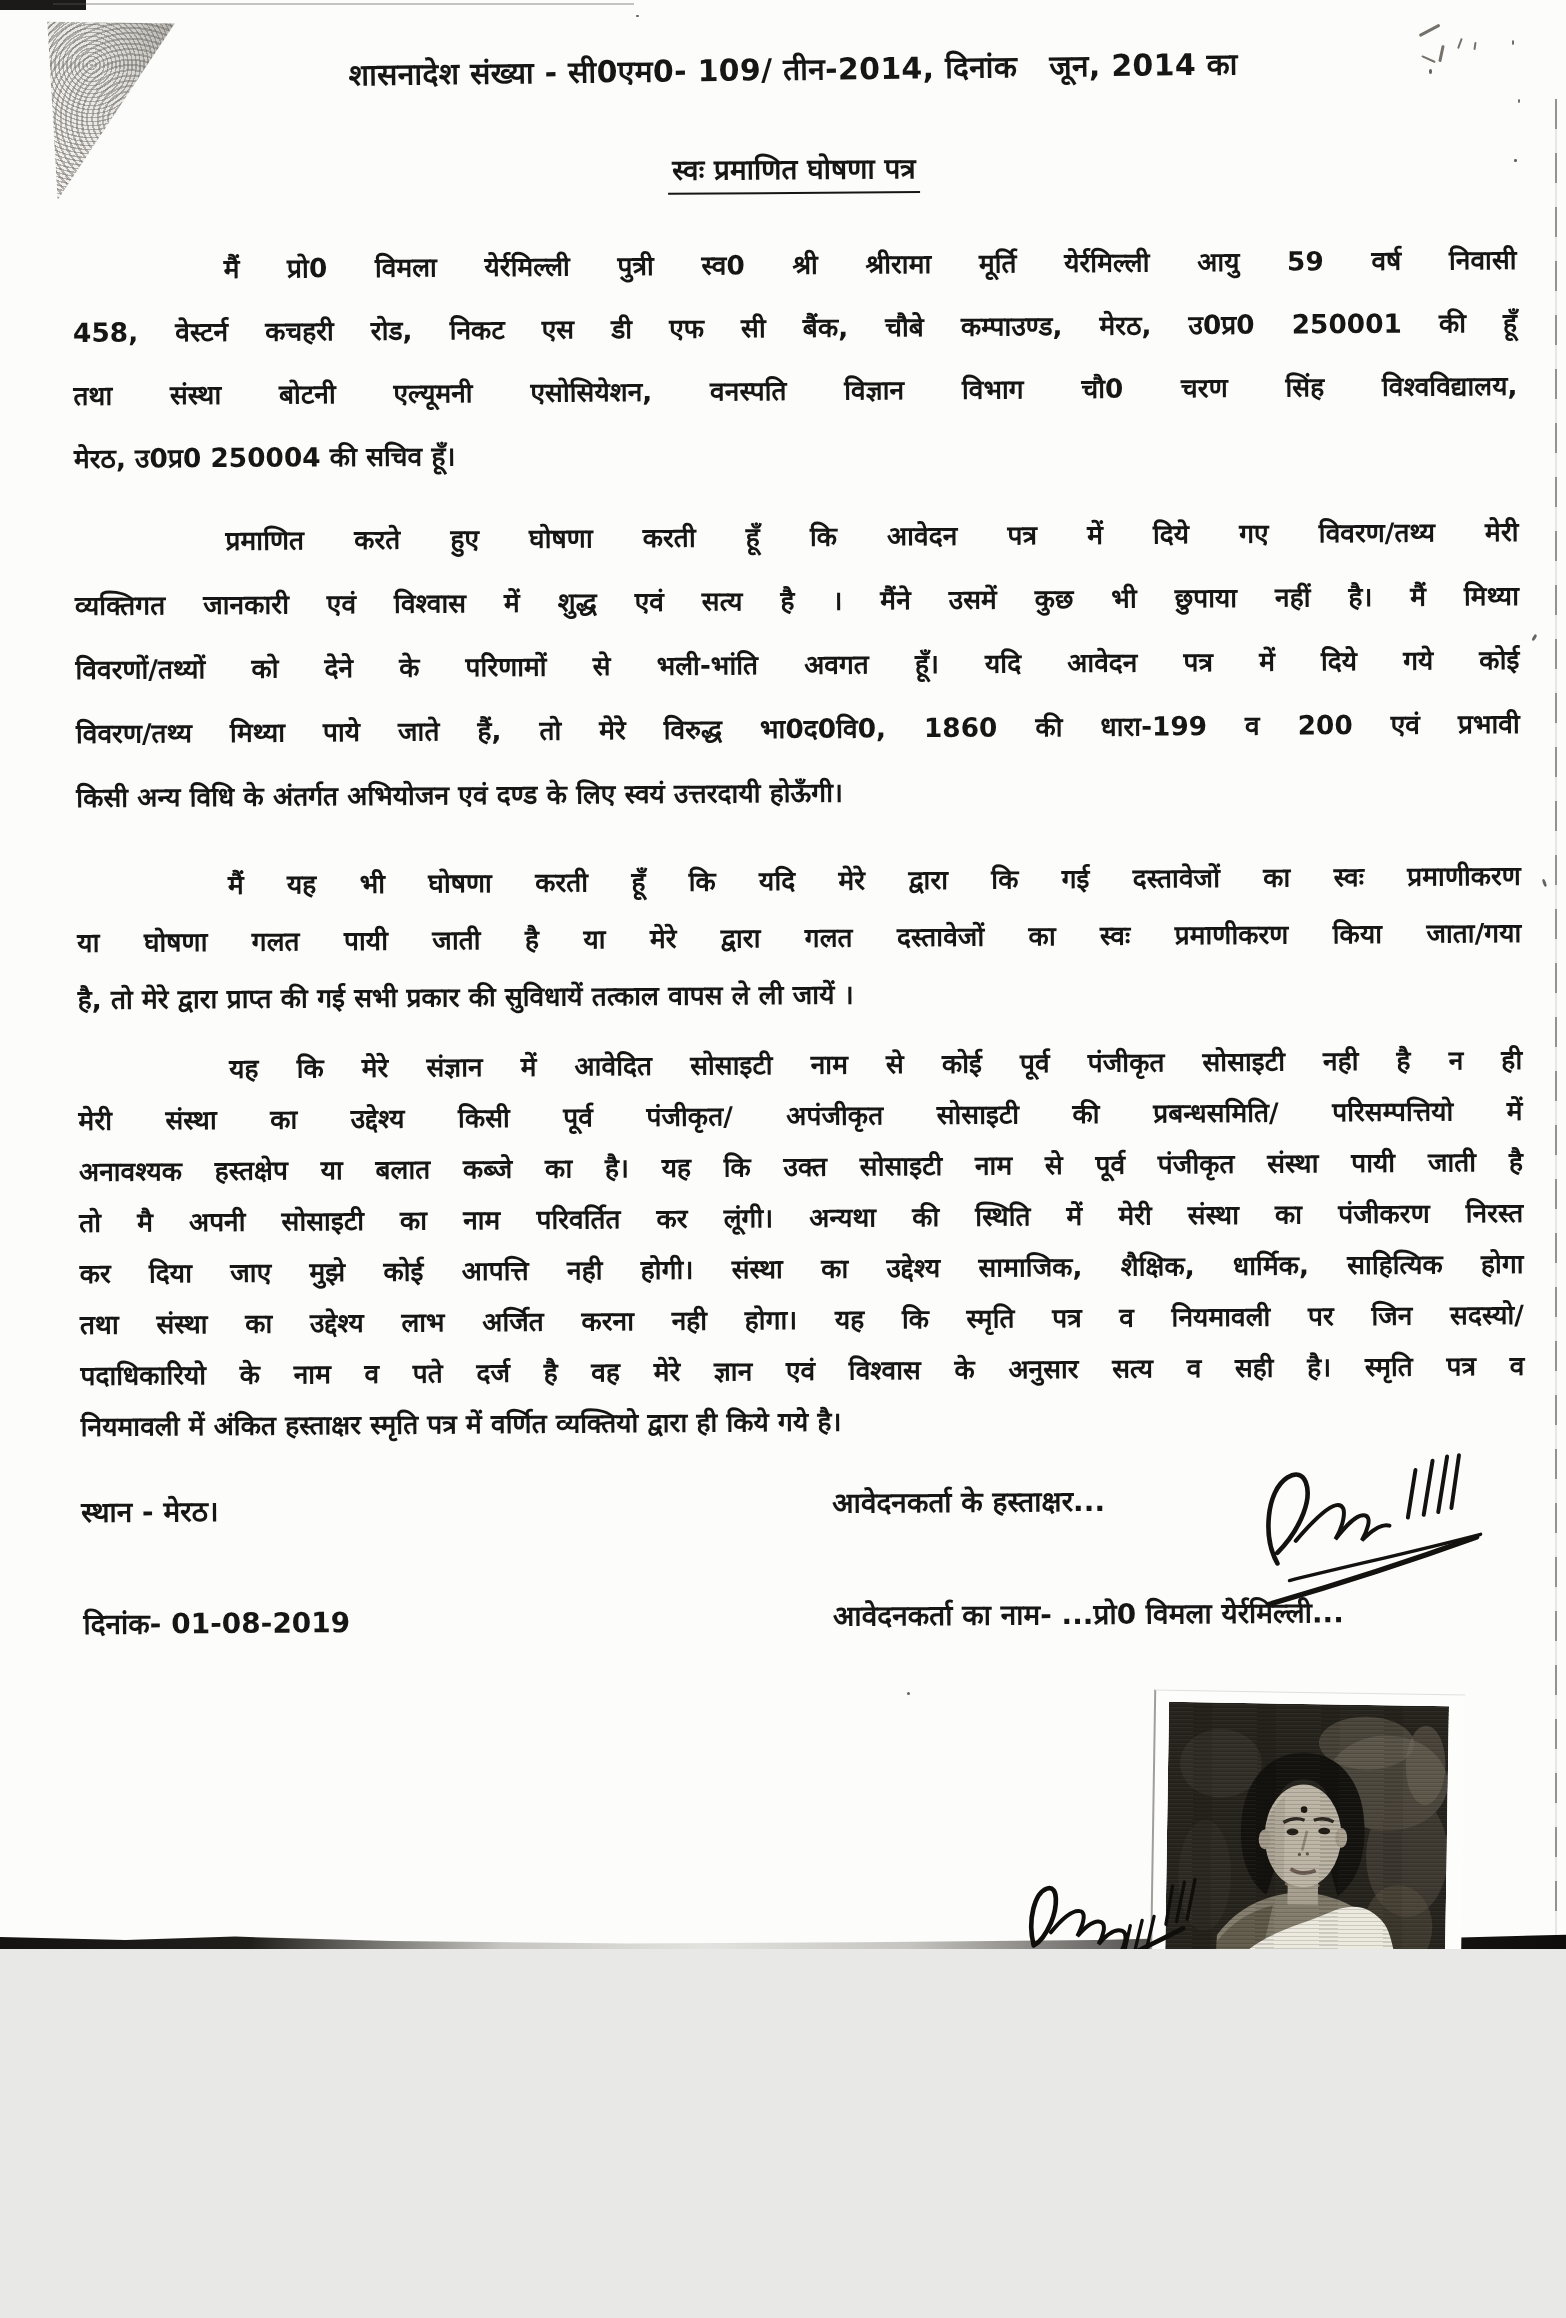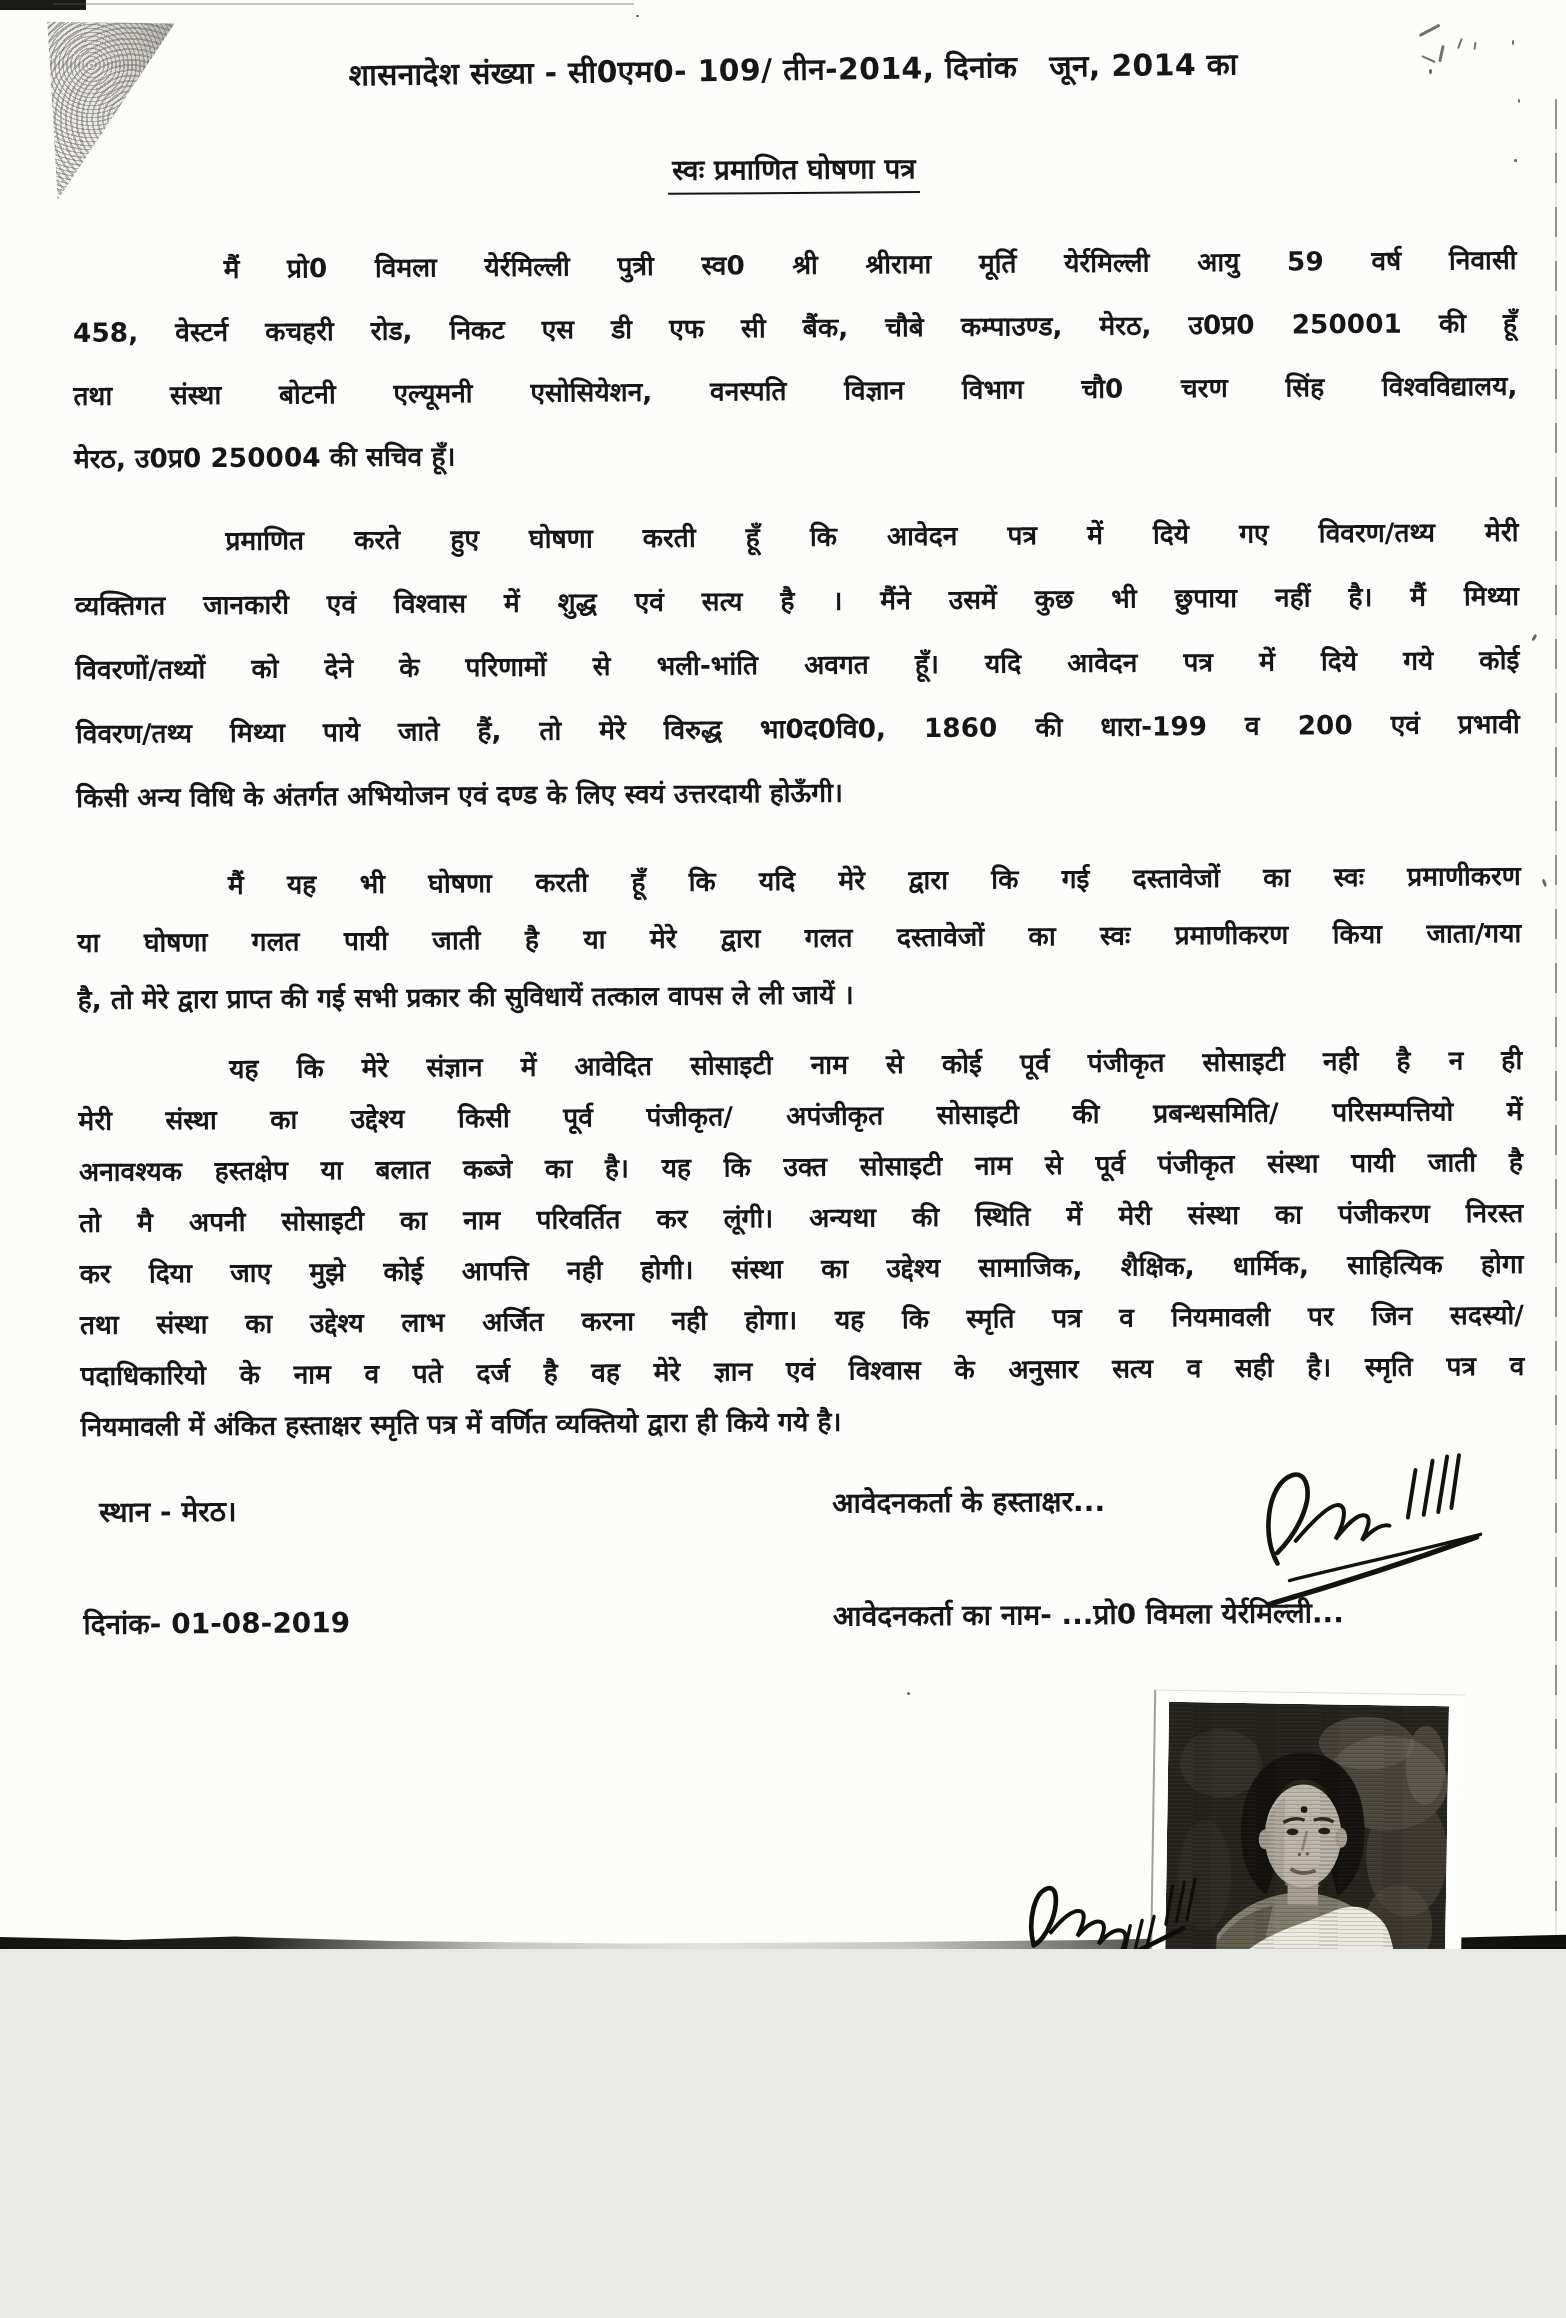--- a/index.html
+++ b/index.html
@@ -18,21 +18,21 @@
          border-bottom:2.6px solid #161616;padding:0 4px 4.6px;}
   .para{position:absolute;left:0;width:100%;font-size:26.4px;font-weight:bold;}
   .line{text-align:justify;text-align-last:justify;}
   .para .line:first-child{text-indent:151px;}
   .para .line:last-child{text-align-last:left;}
   .p0{top:198px}.p0 .line{line-height:63px}
   .p1{top:470px}.p1 .line{line-height:64px}
   .p2{top:817px}.p2 .line{line-height:57px}
   .p3{top:1004px}.p3 .line{line-height:51px}
   .footer-item{position:absolute;font-size:28px;font-weight:bold;white-space:nowrap;}
-  .place{left:18px;top:1452px;}
+  .place{left:0;top:1452px;}
   .sig-label{left:751px;top:1448px;}
   .date{left:1.3px;top:1564px;}
   .name{left:751px;top:1561px;}
   .sig1{position:absolute;left:1168px;top:1393px;width:251px;height:205px;}
   
   .photo-paper{position:absolute;left:1151px;top:1692px;width:309px;height:406px;
      background:#fdfdfb;transform:rotate(0.9deg);
      border-left:2px solid rgba(70,65,60,.5);
      border-bottom:2px solid rgba(70,65,60,.45);
      border-top:1.3px solid rgba(120,115,105,.22);}

